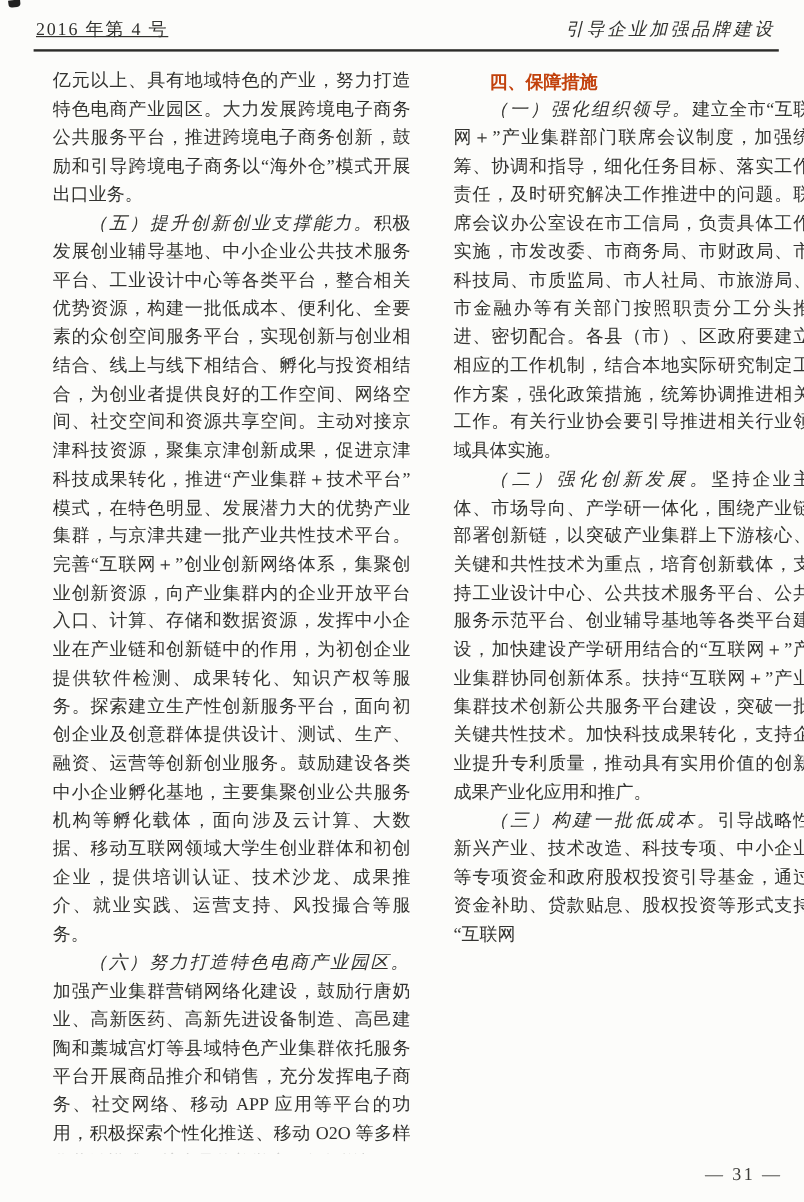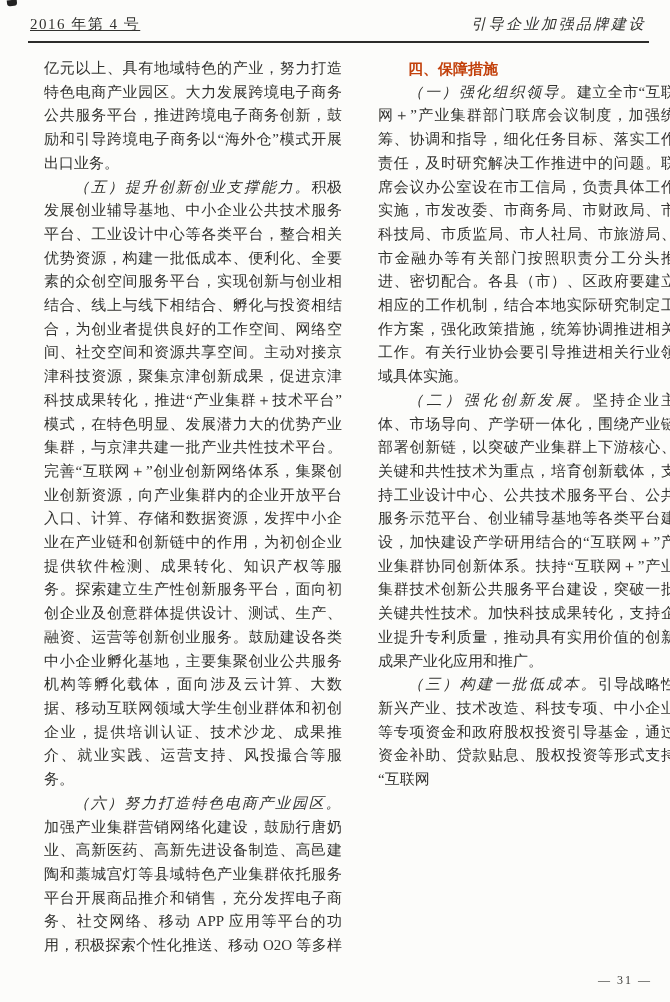--- a/index.html
+++ b/index.html
@@ -42,21 +42,21 @@
   .text-column p { margin: 0; text-indent: 2em; }
   .text-column p.cont { text-indent: 0; }
   .text-column p.heading {
     font-family: "Liberation Sans", "DejaVu Sans", sans-serif;
     font-weight: bold;
     color: #c2410c;
   }
   .lead { font-style: italic; letter-spacing: 1.5px; }
   .page-number {
     position: absolute; right: 18px; bottom: 14px;
-    font-size: 12px; letter-spacing: 2px; color: #3b3b38;
+    font-size: 15px; letter-spacing: 2px; color: #3b3b38;
     white-space: pre;
   }
 </style>
 </head>
 <body>
 
 <div class="scan-smudge"></div>
 
 <div class="page-header">
   <span class="issue-no">2016 年第 4 号</span>

